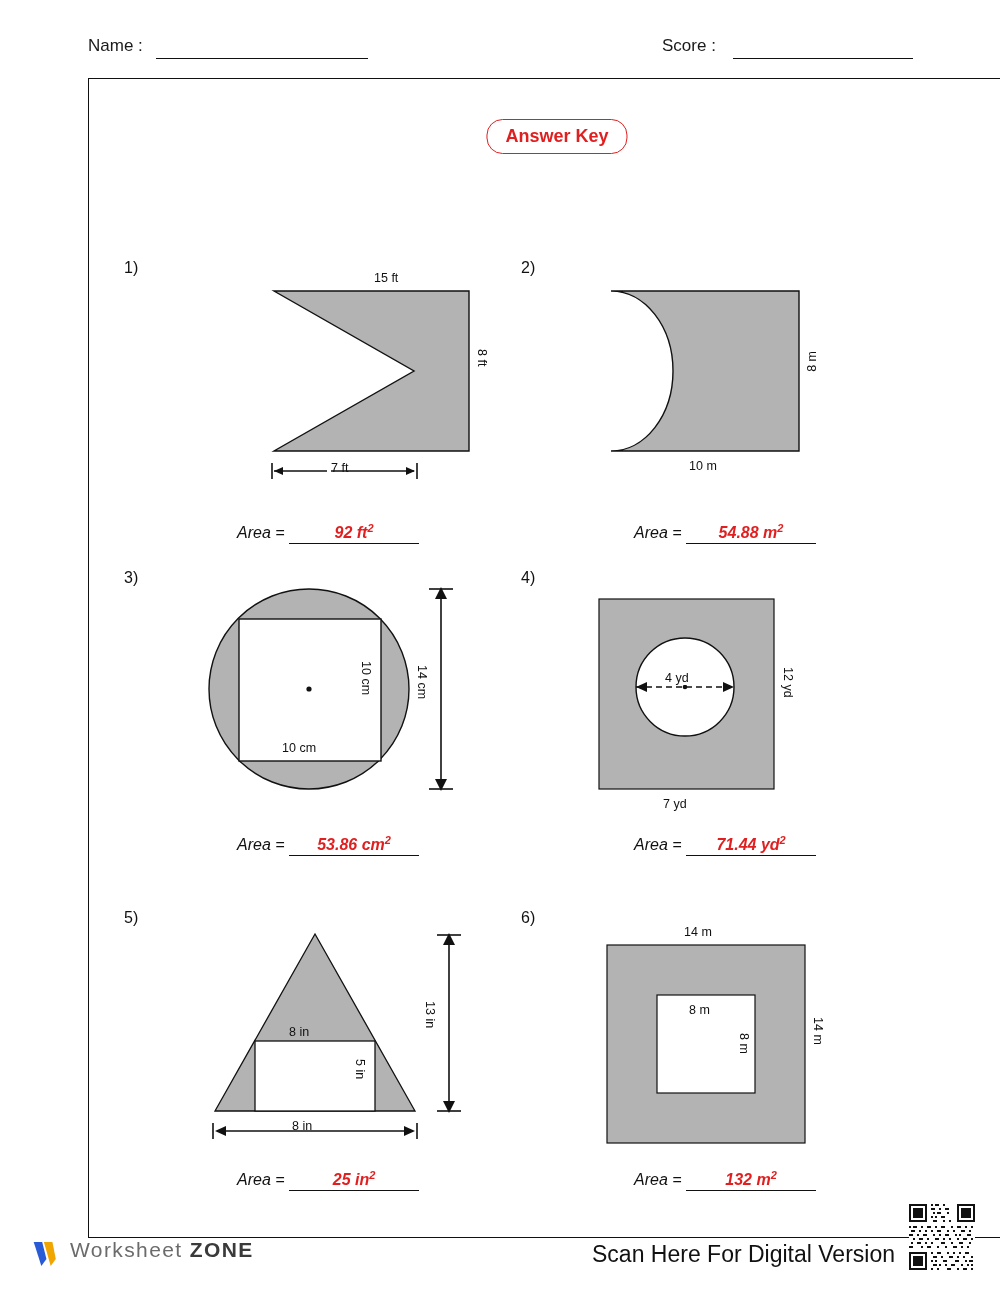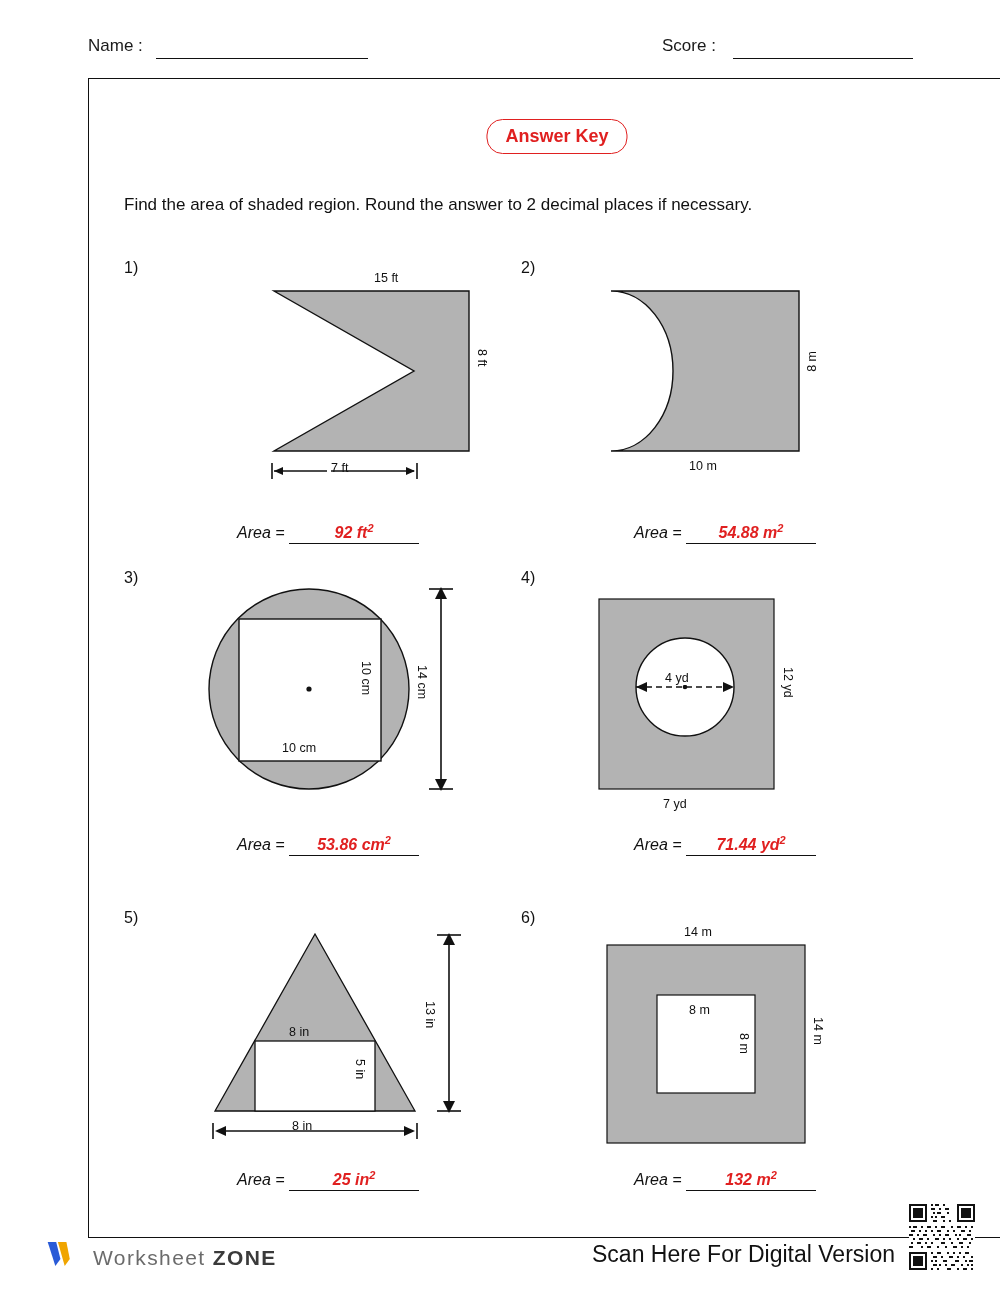--- a/index.html
+++ b/index.html
@@ -130,25 +130,25 @@
   
   .footer {
     position: absolute;
     left: 0;
     right: 0;
     bottom: 18px;
     height: 58px;
   }
   .wz-logo {
     position: absolute;
-    left: 46px;
+    left: 32px;
     bottom: 6px;
     display: flex;
-    align-items: flex-end;
-    gap: 13px;
+    align-items: flex-start;
+    gap: 4px;
   }
   .wz-mark {
     width: 34px;
     height: 32px;
   }
   .wz-text {
     font-size: 21px;
     letter-spacing: 1.4px;
     color: #6b6b6b;
   }
@@ -177,21 +177,20 @@
   <div class="hdr">
     <div class="name-lbl">Name :</div>
     <div class="name-line"></div>
     <div class="score-lbl">Score :</div>
     <div class="score-line"></div>
   </div>
 
   <div class="sheet">
 
     <div class="answer-key">Answer Key</div>
-    <div class="instruction">Find the area of shaded region. Round the answer to 2 decimal places if necessary.</div>
 
     <div class="prob" style="left:0;top:0;">
       <div class="pnum" style="left:35px;top:180px;">1)</div>
 
       <div class="figwrap" style="left:90px;top:200px;">
         <svg width="310" height="200" viewBox="0 0 310 200">
           <polygon points="95,12 290,12 290,172 95,172 235,92" fill="#b3b3b3" stroke="#111" stroke-width="1.4"></polygon>
 
           <line x1="95" y1="192" x2="148" y2="192" stroke="#111" stroke-width="1.6"></line>
           <polygon points="95,192 104,188 104,196" fill="#111"></polygon>

